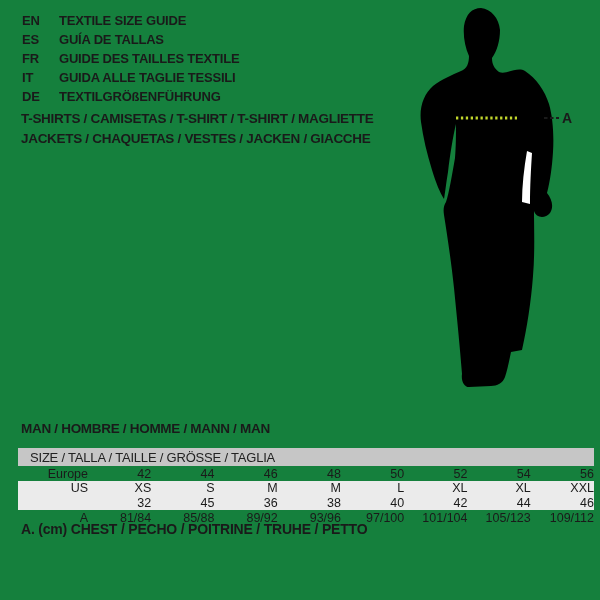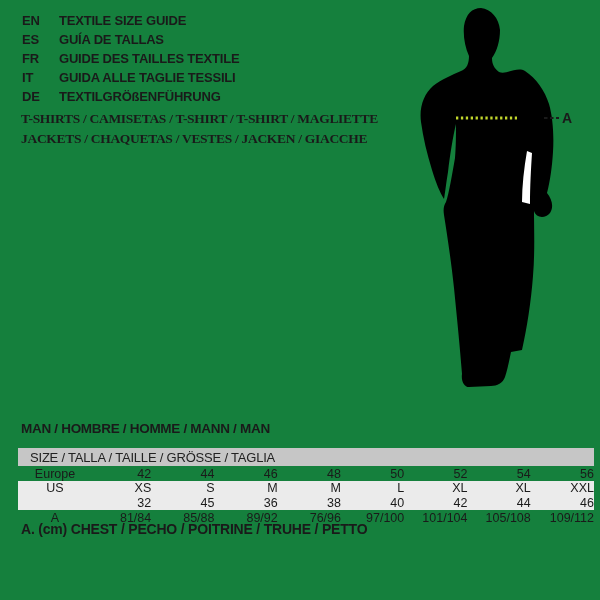--- a/index.html
+++ b/index.html
@@ -5,38 +5,38 @@
   html,body{margin:0;padding:0;background:#fff;}
   body{width:600px;height:600px;font-family:"Liberation Sans",sans-serif;color:#1a1a1a;}
   .canvas{position:relative;width:600px;height:600px;background:#15803d;overflow:hidden;}
 
   
   .lang-block{position:absolute;top:11px;left:22px;}
   .lang-row{display:flex;height:19px;align-items:center;font-weight:bold;font-size:13px;letter-spacing:-0.2px;}
   .lang-code{width:37px;flex:0 0 37px;}
 
   
-  .cat-block{position:absolute;top:109px;left:21px;font-weight:bold;font-size:13.5px;line-height:20px;letter-spacing:-0.3px;font-family:Liberation Serif, serif;}
+  .cat-block{position:absolute;top:109px;left:21px;font-weight:bold;font-size:13.5px;line-height:20px;letter-spacing:-0.3px;}
 
   
   .figure-svg{position:absolute;left:400px;top:0;width:200px;height:400px;}
 
   
   .section-title{position:absolute;top:421px;left:21px;font-weight:bold;font-size:13.5px;letter-spacing:-0.3px;}
 
   
   .size-table{position:absolute;top:448px;left:18px;width:576px;font-size:12.5px;}
   .table-header{background:#c6c6c6;height:18px;display:flex;align-items:center;padding-left:12px;font-size:13px;color:#222;letter-spacing:-0.2px;}
   .t-row{display:flex;align-items:center;}
   .t-row.r-europe{height:15px;}
   .t-row.r-us{height:14px;}
   .t-row.r-num{height:15px;}
   .t-row.r-a{height:16px;}
   .t-row.shaded{background:#ebebeb;}
-  .t-label{width:66px;flex:0 0 66px;padding-left:4px;text-align:center;}
+  .t-label{width:66px;flex:0 0 66px;padding-left:4px;text-align:right;}
   .t-cell{flex:1;text-align:right;}
 
   
   .footnote{position:absolute;top:521px;left:21px;font-weight:bold;font-size:14px;letter-spacing:-0.2px;}
 </style>
 </head>
 <body>
 
 <div class="canvas">
 
@@ -146,23 +146,23 @@
       <span class="t-cell">42</span>
       <span class="t-cell">44</span>
       <span class="t-cell">46</span>
     </div>
 
     <div class="t-row r-a">
       <span class="t-label">A</span>
       <span class="t-cell">81/84</span>
       <span class="t-cell">85/88</span>
       <span class="t-cell">89/92</span>
-      <span class="t-cell">76/96</span>
+      <span class="t-cell">93/96</span>
       <span class="t-cell">97/100</span>
       <span class="t-cell">101/104</span>
-      <span class="t-cell">105/108</span>
+      <span class="t-cell">105/123</span>
       <span class="t-cell">109/112</span>
     </div>
   </div>
 
   <div class="footnote">A. (cm) CHEST / PECHO / POITRINE / TRUHE / PETTO</div>
 
 </div>
 
 </body></html>

